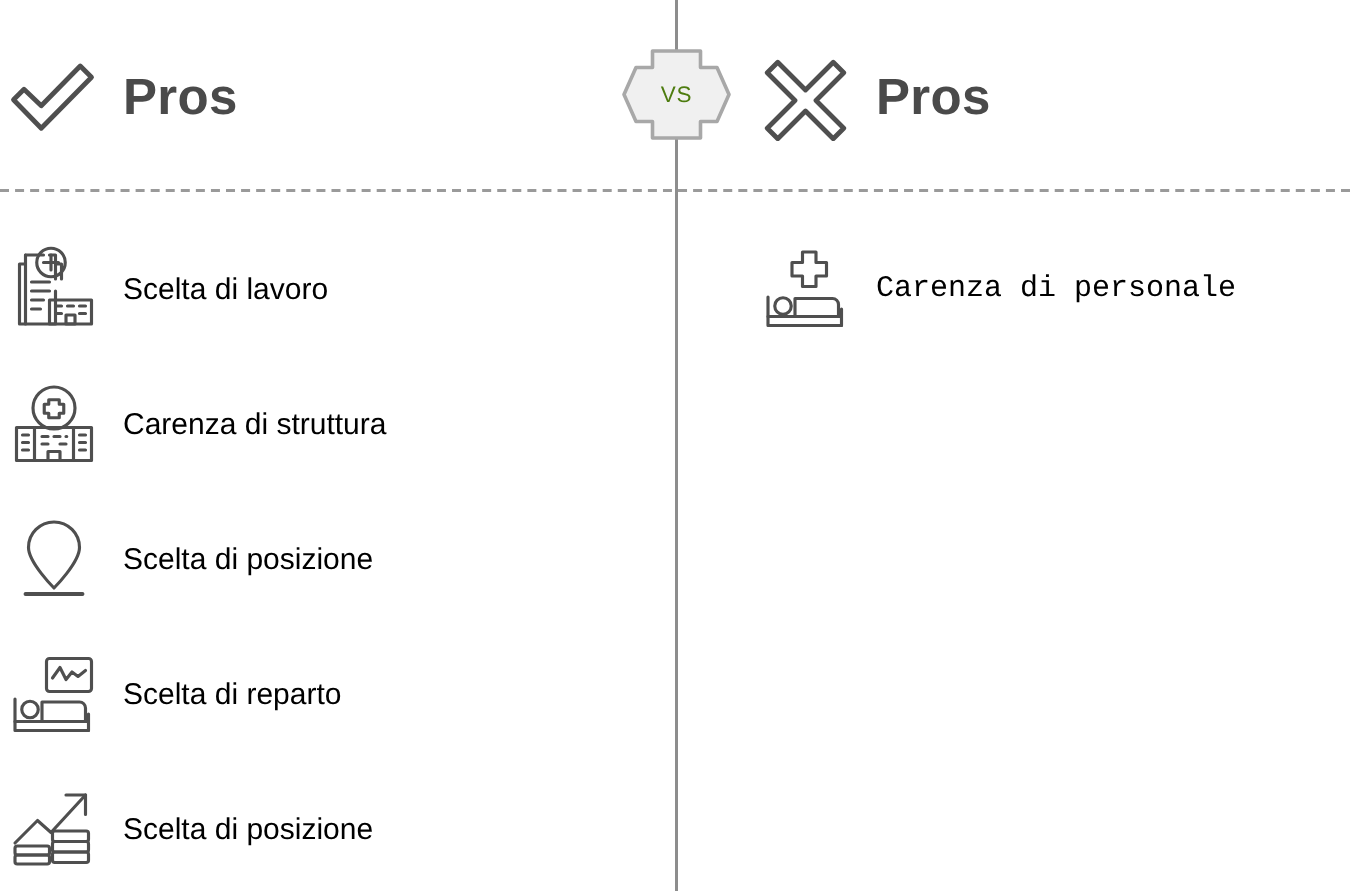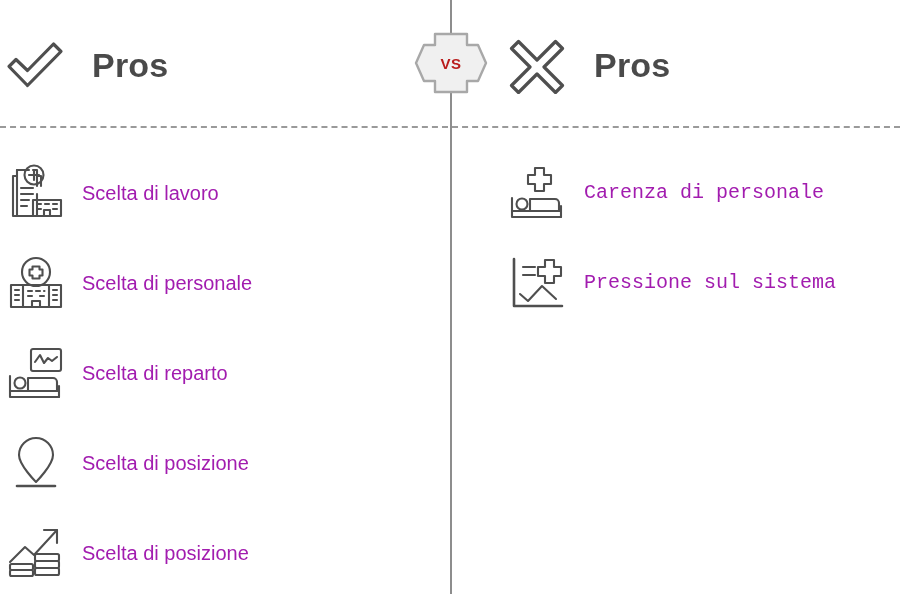--- a/index.html
+++ b/index.html
@@ -44,21 +44,21 @@
     left: 0;
     top: 0;
     width: 900px;
     height: 126px;
   }
 
   .head-group {
     position: absolute;
     display: flex;
     align-items: center;
-    gap: 28px;
+    gap: 18px;
     top: 36px;
     justify-content: center;
   }
 
   .head-group.pros { left: 6px; }
   .head-group.cons { left: 508px; }
 
   .head-mark {
     width: 58px;
     height: 58px;
@@ -89,22 +89,22 @@
   .vs-label {
     position: absolute;
     left: 0;
     top: 0;
     width: 74px;
     height: 62px;
     display: flex;
     align-items: center;
     justify-content: center;
     font-size: 15px;
-    font-weight: bold;
-    color: #b91c1c;
+    font-weight: normal;
+    color: #4d7c0f;
     letter-spacing: 0.5px;
   }
 
   
   .col {
     position: absolute;
     top: 148px;
   }
 
   .col.pros { left: 6px;   width: 430px; }
@@ -123,21 +123,21 @@
     flex: 0 0 60px;
     display: flex;
     align-items: center;
     justify-content: center;
   }
 
   .row-icon svg { display: block; width: 58px; height: 58px; }
 
   .row-label {
     font-size: 20px;
-    color: #a21caf;
+    color: #000000;
     line-height: 1.2;
     white-space: nowrap;
   }
 </style>
 </head>
 <body>
 
 <div id="stage">
 
   <div class="v-divider"></div>
@@ -206,21 +206,31 @@
 
           <path d="M4 31 H54 V53 H4 Z"></path>
           <path d="M16 31 V53 M42 31 V53"></path>
           <path d="M8 36 H12 M8 41 H12 M8 46 H12"></path>
           <path d="M46 36 H50 M46 41 H50 M46 46 H50"></path>
           <path d="M21 37 H25 M29 37 H33 M37 37 H37.5"></path>
           <path d="M21 42 H25 M33 42 H37"></path>
           <path d="M25 47 H33 V53 H25 Z"></path>
         </svg>
       </span>
-      <span class="row-label">Scelta di personale</span>
+      <span class="row-label">Carenza di struttura</span>
+    </div>
+
+    <div class="row">
+      <span class="row-icon">
+        <svg viewBox="0 0 58 58" fill="none" stroke="#4f4f4f" stroke-width="2.1" stroke-linecap="round" stroke-linejoin="round">
+          <path d="M29 48 C29 48 46 31 46 21 A17 17 0 1 0 12 21 C12 31 29 48 29 48 Z"></path>
+          <path d="M10 52 H48" stroke-width="2.6"></path>
+        </svg>
+      </span>
+      <span class="row-label">Scelta di posizione</span>
     </div>
 
     <div class="row">
       <span class="row-icon">
         <svg viewBox="0 0 58 58" fill="none" stroke="#4f4f4f" stroke-width="2.1" stroke-linecap="round" stroke-linejoin="round">
 
           <rect x="24" y="5" width="30" height="22" rx="2"></rect>
           <path d="M28 18 L33 11 L37 19 L41 14 L45 17 L50 13"></path>
 
           <path d="M3 32 V53 M3 53 H52"></path>
@@ -228,30 +238,20 @@
           <circle cx="13" cy="39" r="5.5"></circle>
           <path d="M21 34 H46 a4 4 0 0 1 4 4 V47 H21 Z"></path>
         </svg>
       </span>
       <span class="row-label">Scelta di reparto</span>
     </div>
 
     <div class="row">
       <span class="row-icon">
         <svg viewBox="0 0 58 58" fill="none" stroke="#4f4f4f" stroke-width="2.1" stroke-linecap="round" stroke-linejoin="round">
-          <path d="M29 48 C29 48 46 31 46 21 A17 17 0 1 0 12 21 C12 31 29 48 29 48 Z"></path>
-          <path d="M10 52 H48" stroke-width="2.6"></path>
-        </svg>
-      </span>
-      <span class="row-label">Scelta di posizione</span>
-    </div>
-
-    <div class="row">
-      <span class="row-icon">
-        <svg viewBox="0 0 58 58" fill="none" stroke="#4f4f4f" stroke-width="2.1" stroke-linecap="round" stroke-linejoin="round">
 
           <path d="M3 38 L18 23 L27 31 L50 6"></path>
           <path d="M37 6 H50 V19"></path>
 
           <rect x="28" y="30" width="24" height="7" rx="1.5"></rect>
           <rect x="28" y="37" width="24" height="7" rx="1.5"></rect>
           <rect x="28" y="44" width="24" height="7" rx="1.5"></rect>
 
           <rect x="3" y="40" width="23" height="6" rx="1.5"></rect>
           <rect x="3" y="46" width="23" height="6" rx="1.5"></rect>
@@ -272,31 +272,16 @@
 
           <path d="M3 34 V53 M3 53 H52"></path>
           <path d="M3 47 H52 M52 42 V53"></path>
           <circle cx="13" cy="40" r="5.5"></circle>
           <path d="M21 35 H46 a4 4 0 0 1 4 4 V47 H21 Z"></path>
         </svg>
       </span>
       <span class="row-label">Carenza di personale</span>
     </div>
 
-    <div class="row">
-      <span class="row-icon">
-        <svg viewBox="0 0 58 58" fill="none" stroke="#4f4f4f" stroke-width="2.1" stroke-linecap="round" stroke-linejoin="round">
-
-          <path d="M5 5 V52 M5 52 H53" stroke-width="2.6"></path>
-
-          <path d="M14 13 H26 M14 21 H26"></path>
-
-          <path d="M36 6 H45 V13 H52 V22 H45 V29 H36 V22 H29 V13 H36 Z"></path>
-
-          <path d="M11 40 L19 47 L33 32 L47 45"></path>
-        </svg>
-      </span>
-      <span class="row-label">Pressione sul sistema</span>
-    </div>
 
   </div>
 
 </div>
 
 </body></html>

